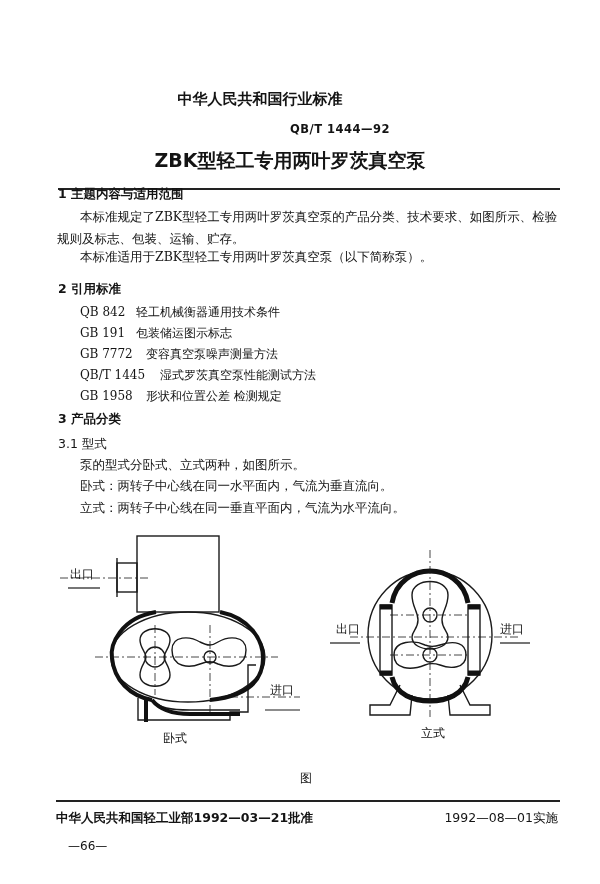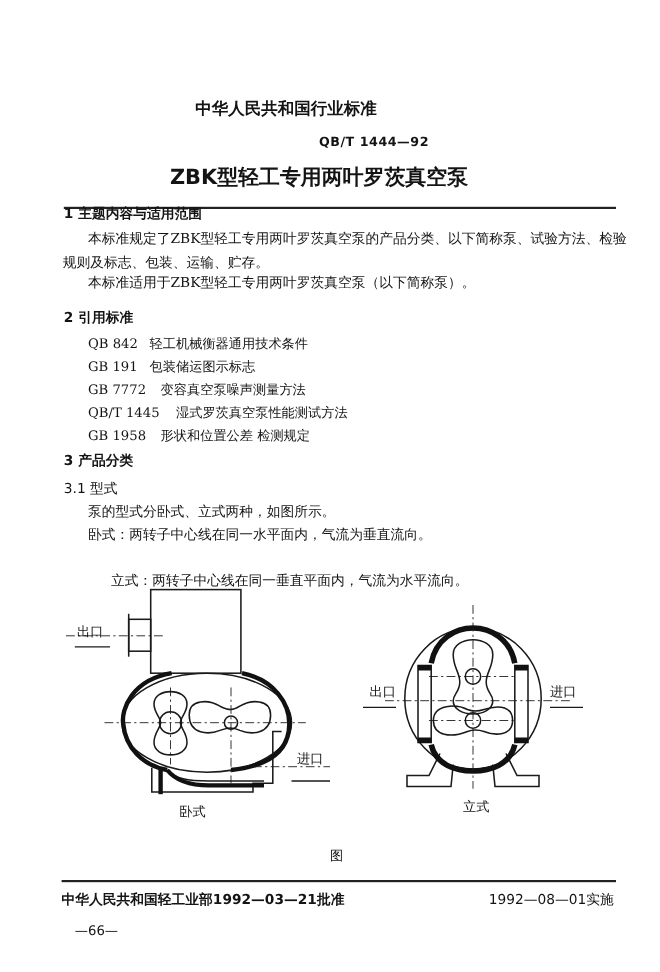--- a/index.html
+++ b/index.html
@@ -31,21 +31,21 @@
   </style>
 </head>
 <body>
 
 <div class="abs std-org sans bold">中华人民共和国行业标准</div>
 <div class="abs std-code sans bold">QB/T 1444—92</div>
 <div class="abs doc-title sans bold">ZBK型轻工专用两叶罗茨真空泵</div>
 <div class="abs rule-top"></div>
 
 <div class="abs sec-h sans bold" style="top:186px;left:58px;">1  主题内容与适用范围</div>
-<div class="abs body-t" style="top:209px;left:80px;">本标准规定了ZBK型轻工专用两叶罗茨真空泵的产品分类、以下简称泵、试验方法、检验</div>
+<div class="abs body-t" style="top:209px;left:80px;">本标准规定了ZBK型轻工专用两叶罗茨真空泵的产品分类、技术要求、如图所示、检验</div>
 <div class="abs body-t" style="top:231px;left:57px;">规则及标志、包装、运输、贮存。</div>
 <div class="abs body-t" style="top:249px;left:80px;">本标准适用于ZBK型轻工专用两叶罗茨真空泵（以下简称泵）。</div>
 
 <div class="abs sec-h sans bold" style="top:281px;left:58px;">2  引用标准</div>
 <div class="abs ref-row" style="top:304px;left:80px;">
   <span class="ref-code" style="width:56px">QB 842</span><span>轻工机械衡器通用技术条件</span>
 </div>
 <div class="abs ref-row" style="top:325px;left:80px;">
   <span class="ref-code" style="width:56px">GB 191</span><span>包装储运图示标志</span>
 </div>
@@ -56,21 +56,21 @@
   <span class="ref-code" style="width:80px">QB/T 1445</span><span>湿式罗茨真空泵性能测试方法</span>
 </div>
 <div class="abs ref-row" style="top:388px;left:80px;">
   <span class="ref-code" style="width:66px">GB 1958</span><span>形状和位置公差  检测规定</span>
 </div>
 
 <div class="abs sec-h sans bold" style="top:411px;left:58px;">3  产品分类</div>
 <div class="abs sec-h sans" style="top:436px;left:58px;text-align:center;">3.1  型式</div>
 <div class="abs body-t" style="top:457px;left:80px;">泵的型式分卧式、立式两种，如图所示。</div>
 <div class="abs body-t" style="top:478px;left:80px;">卧式：两转子中心线在同一水平面内，气流为垂直流向。</div>
-<div class="abs body-t" style="top:520px;left:80px;margin-left:21px;">立式：两转子中心线在同一垂直平面内，气流为水平流向。</div>
+<div class="abs body-t" style="top:500px;left:80px;">立式：两转子中心线在同一垂直平面内，气流为水平流向。</div>
 
 <div class="diagram" style="left:60px;top:530px;width:250px;height:200px;">
   <svg width="250" height="200" viewBox="0 0 250 200">
     <g fill="none" stroke="#1a1a1a" stroke-width="1.4">
 
       <rect x="77" y="6" width="82" height="76"></rect>
 
       <line x1="57" y1="28" x2="57" y2="67"></line>
       <rect x="57" y="33" width="20" height="29"></rect>
 

